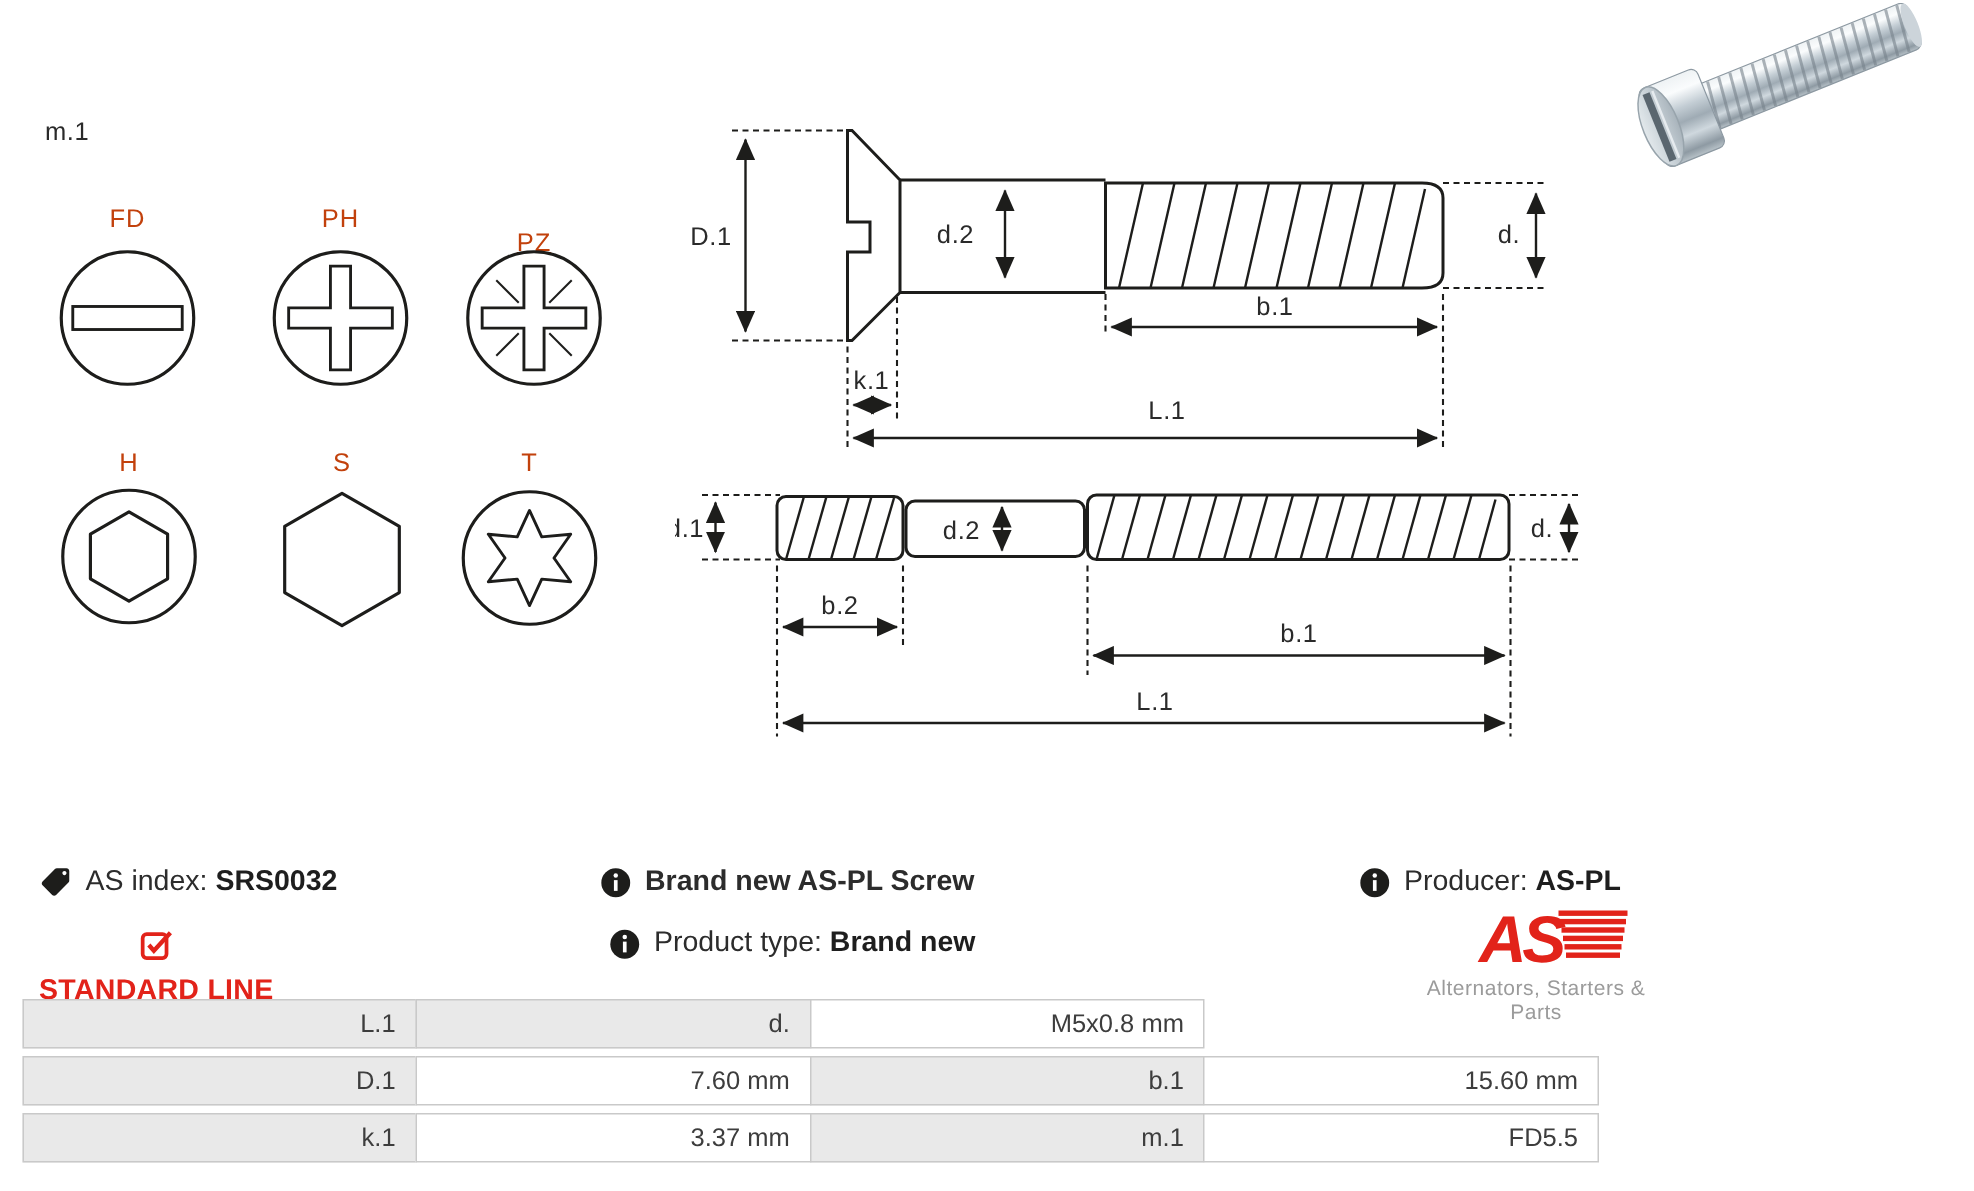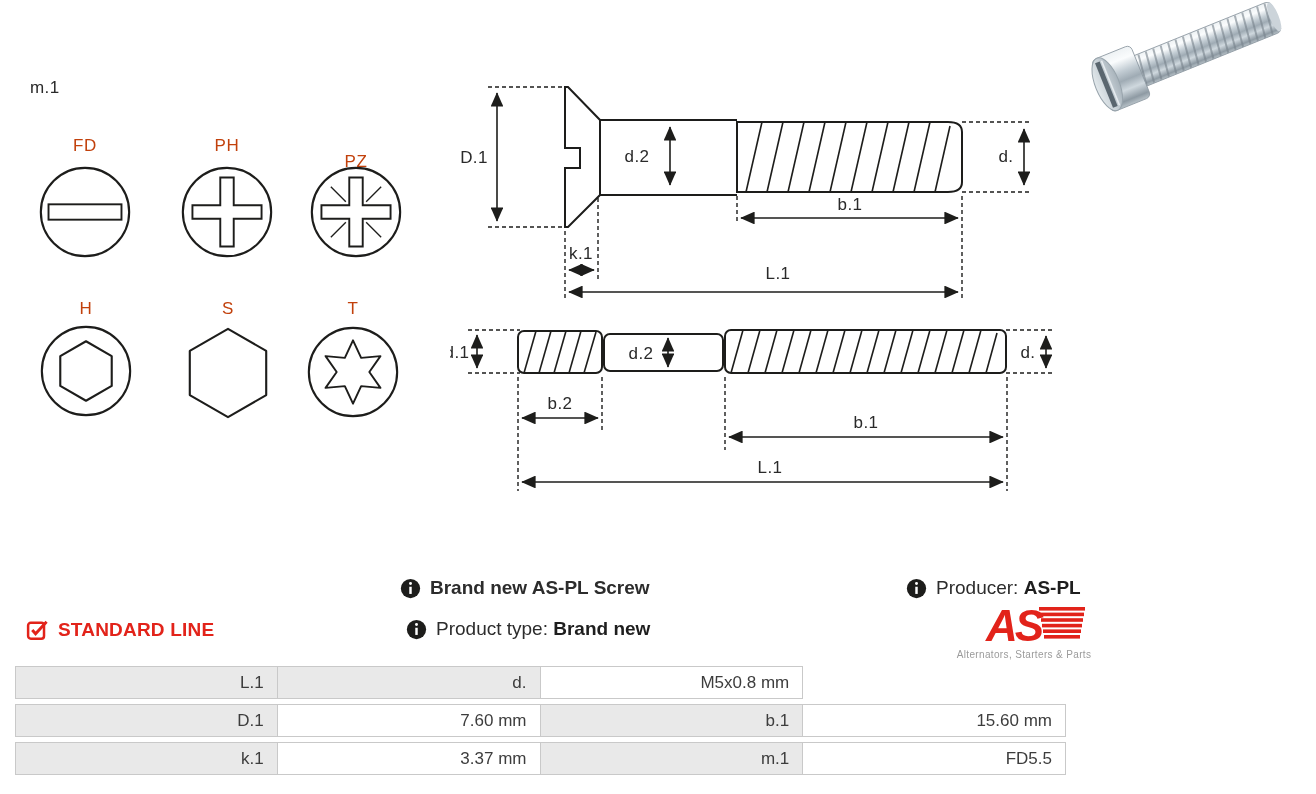--- a/index.html
+++ b/index.html
@@ -3,32 +3,32 @@
 <meta charset="utf-8">
 <style>
   html,body{margin:0;padding:0;}
   body{width:1316px;height:794px;background:#ffffff;font-family:"Liberation Sans",sans-serif;overflow:hidden;}
   #canvas{position:relative;width:1316px;height:704px;background:#fff;}
   .abs{position:absolute;}
   .diag-label{font-size:17px;color:#2a2a2a;letter-spacing:.4px;}
   .drive-label{width:96px;text-align:center;font-size:17px;color:#c2410c;letter-spacing:.6px;}
   .info-item{position:absolute;display:flex;align-items:center;gap:9px;font-size:19px;color:#2c2c2c;white-space:nowrap;}
   .info-item .txt b{font-weight:700;color:#1e1e1e;}
-  .info-item.red{color:#e2231a;font-weight:700;letter-spacing:.2px;}
+  .info-item.red{color:#e2231a;font-weight:700;letter-spacing:.2px;flex-direction:column;}
   .icon-box{display:inline-flex;align-items:center;justify-content:center;}
   
   #spec-table{position:absolute;left:15px;top:666px;width:1051px;}
   .spec-row{display:grid;grid-template-columns:repeat(4,1fr);height:33px;margin-bottom:5px;}
   .cell{border:1px solid #c9c9c9;background:#fff;font-size:17px;color:#3d3d3d;
         text-align:right;line-height:31px;padding-right:13px;box-sizing:border-box;}
   .cell+.cell{margin-left:-1px;}
   .cell.lab{background:#e9e9e9;}
   
   #as-logo{position:absolute;left:950px;top:601px;width:148px;text-align:center;}
-  #as-logo .caption{font-size:10px;color:#9b9b9b;letter-spacing:.35px;margin-top:-2px;}
+  #as-logo .caption{font-size:14px;color:#9b9b9b;letter-spacing:.35px;margin-top:-2px;}
   svg text{font-family:"Liberation Sans",sans-serif;}
 </style>
 </head>
 <body>
 
 <div id="canvas">
 
   <div class="abs diag-label" style="left:30px;top:78px;">m.1</div>
 
   <div class="abs drive-label" style="left:37px;top:136px;">FD</div>
@@ -230,20 +230,30 @@
           <line x1="186" y1="-16" x2="182" y2="16"></line>
       </g>
       <ellipse cx="190" cy="0" rx="4.5" ry="15.5" fill="#ccd4da"></ellipse>
       <rect x="4" y="-28" width="42" height="56" rx="5" fill="url(#met)" stroke="#8d99a2" stroke-width="0.8"></rect>
       <ellipse cx="10" cy="0" rx="12" ry="28" fill="url(#face)" stroke="#98a4ac" stroke-width="1"></ellipse>
       <line x1="9" y1="-24" x2="9" y2="24" stroke="#5a666f" stroke-width="5"></line>
       <line x1="13.5" y1="-24" x2="13.5" y2="24" stroke="#eef2f5" stroke-width="1.6" opacity=".85"></line>
     </g>
   </svg>
 
+  <div class="info-item" style="left:26px;top:577px;">
+    <span class="icon-box">
+      <svg width="22" height="22" viewBox="0 0 24 24">
+          <g transform="translate(24,0) scale(-1,1)">
+        <path d="M21.41 11.58l-9-9C12.05 2.22 11.55 2 11 2H4c-1.1 0-2 .9-2 2v7c0 .55.22 1.05.59 1.42l9 9c.36.36.86.58 1.41.58.55 0 1.05-.22 1.41-.59l7-7c.37-.36.59-.86.59-1.41 0-.55-.22-1.06-.59-1.42zM5.5 7C4.67 7 4 6.33 4 5.5S4.67 4 5.5 4 7 4.67 7 5.5 6.33 7 5.5 7z" fill="#1d1d1b"></path>
+      </g>
+        </svg>
+    </span>
+    <span class="txt"><span>AS index:</span>&nbsp;<b>SRS0032</b></span>
+  </div>
 
   <div class="info-item red" style="left:26px;top:618px;">
     <span class="icon-box">
       <svg width="23" height="23" viewBox="0 0 24 24">
         <rect x="2.2" y="5" width="16.6" height="16.6" rx="2.8" fill="none" stroke="#e2231a" stroke-width="2.6"></rect>
         <polyline points="6.5,12.5 10,16.5 21.5,4" fill="none" stroke="#e2231a" stroke-width="3"></polyline>
       </svg>
     </span>
     <span class="txt">STANDARD LINE</span>
   </div>

